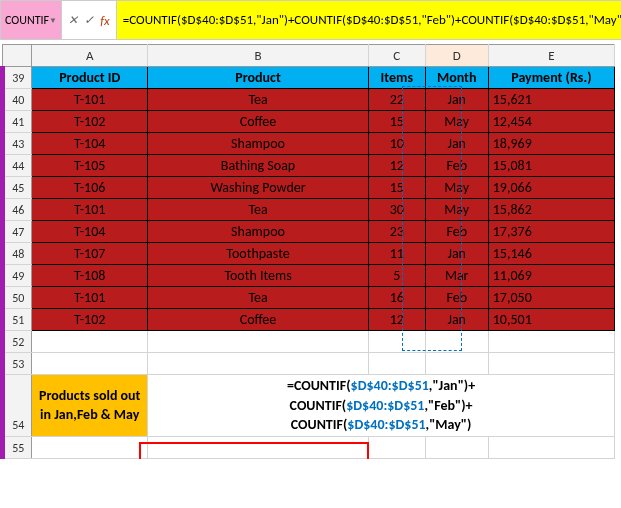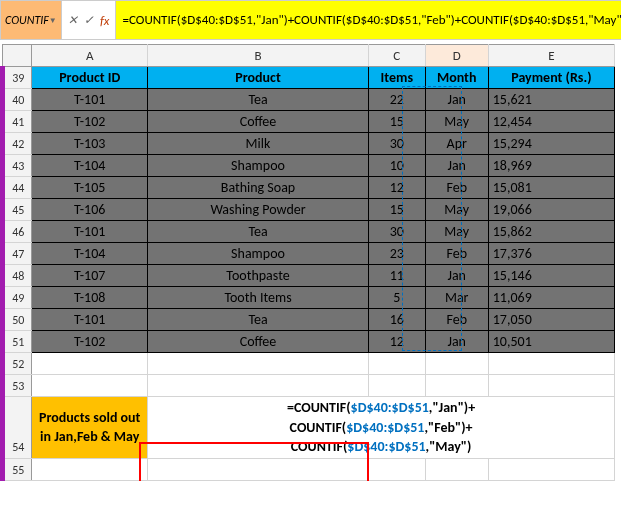--- a/index.html
+++ b/index.html
@@ -1,19 +1,19 @@
 <!DOCTYPE html>
 <html><head>
 <meta charset="utf-8">
 <style>
   * { box-sizing: border-box; margin: 0; padding: 0; }
   body { font-family: Calibri, Arial, sans-serif; font-size: 14px; background: #fff; width: 621px; }
   
   .formula-bar { display: flex; border: 1px solid #ccc; height: 40px; background: #fff; }
-  .name-box { width: 95px; border-right: 1px solid #ccc; background: #fdba74; display: flex; align-items: center; position: relative; padding: 0 4px; font-style: italic; }
+  .name-box { width: 95px; border-right: 1px solid #ccc; background: #f9a8d4; display: flex; align-items: center; position: relative; padding: 0 4px; }
   .name-box-text { flex: 1; font-size: 12px; }
   .name-dropdown { font-size: 8px; color: #666; }
   .fn-buttons { display: flex; align-items: center; gap: 6px; padding: 0 6px; border-right: 1px solid #ccc; }
   .fn-btn { font-size: 12px; color: #666; font-style: italic; }
   .fx { font-style: italic; font-size: 13px; color: #c2410c; }
   .formula-input { flex: 1; background: #ffff00; display: flex; align-items: center; padding: 2px 6px; font-size: 13px; line-height: 1.3; }
   .formula-input span { white-space: pre-wrap; }
 
   .grid-wrap { position: relative; margin-top: 4px; }
   table.grid { border-collapse: collapse; table-layout: fixed; width: 615px; }
@@ -22,21 +22,21 @@
   .grid th.row-head { background: #f3f3f3; color: #333; font-weight: normal; width: 28px; font-size: 12px; text-align: center; border-left: 5px solid #a21caf; border-right: 1px solid #999; }
   .grid th.corner { background: #f3f3f3; width: 28px; border: 1px solid #999; }
   
   .col-A { width: 110px; }
   .col-B { width: 210px; }
   .col-C { width: 54px; }
   .col-D { width: 60px; }
   .col-E { width: 120px; }
 
   .hdr-row td { background: #00b0f0; color: #000000; font-weight: bold; border: 1px solid #000; }
-  .data-row td { border: 1px solid #000; background: #737373; }
+  .data-row td { border: 1px solid #000; background: #b91c1c; }
   .data-row td.r { text-align: left; padding-right: 8px; }
   .data-row td.c { text-align: center; }
 
   .label-cell { background: #ffc000; font-weight: bold; text-align: left; vertical-align: middle; padding: 4px 6px; border: 1px solid #000; line-height: 1.3; }
   .formula-cell { background: #fff; font-weight: bold; text-align: left; vertical-align: middle; padding: 4px 6px; border: 1px solid #000; line-height: 1.4; font-size: 14px; position: relative; }
   .ref-blue { color: #0070c0; }
 
   .red-box { position: absolute; border: 2px solid #ff0000; pointer-events: none; }
   .marquee-D { position: absolute; border: 1px dashed #0070c0; pointer-events: none; }
   .col-highlight-D { background: #fdeada !important; }
@@ -98,28 +98,20 @@
         </tr>
   <tr class="data-row">
           <th class="row-head">41</th>
           <td class="c">T-102</td>
           <td class="c">Coffee</td>
           <td class="c">15</td>
           <td class="c">May</td>
           <td class="r">12,454</td>
         </tr>
   <tr class="data-row">
-          <th class="row-head">42</th>
-          <td class="c">T-103</td>
-          <td class="c">Milk</td>
-          <td class="c">30</td>
-          <td class="c">Apr</td>
-          <td class="r">15,294</td>
-        </tr>
-  <tr class="data-row">
           <th class="row-head">43</th>
           <td class="c">T-104</td>
           <td class="c">Shampoo</td>
           <td class="c">10</td>
           <td class="c">Jan</td>
           <td class="r">18,969</td>
         </tr>
   <tr class="data-row">
           <th class="row-head">44</th>
           <td class="c">T-105</td>

